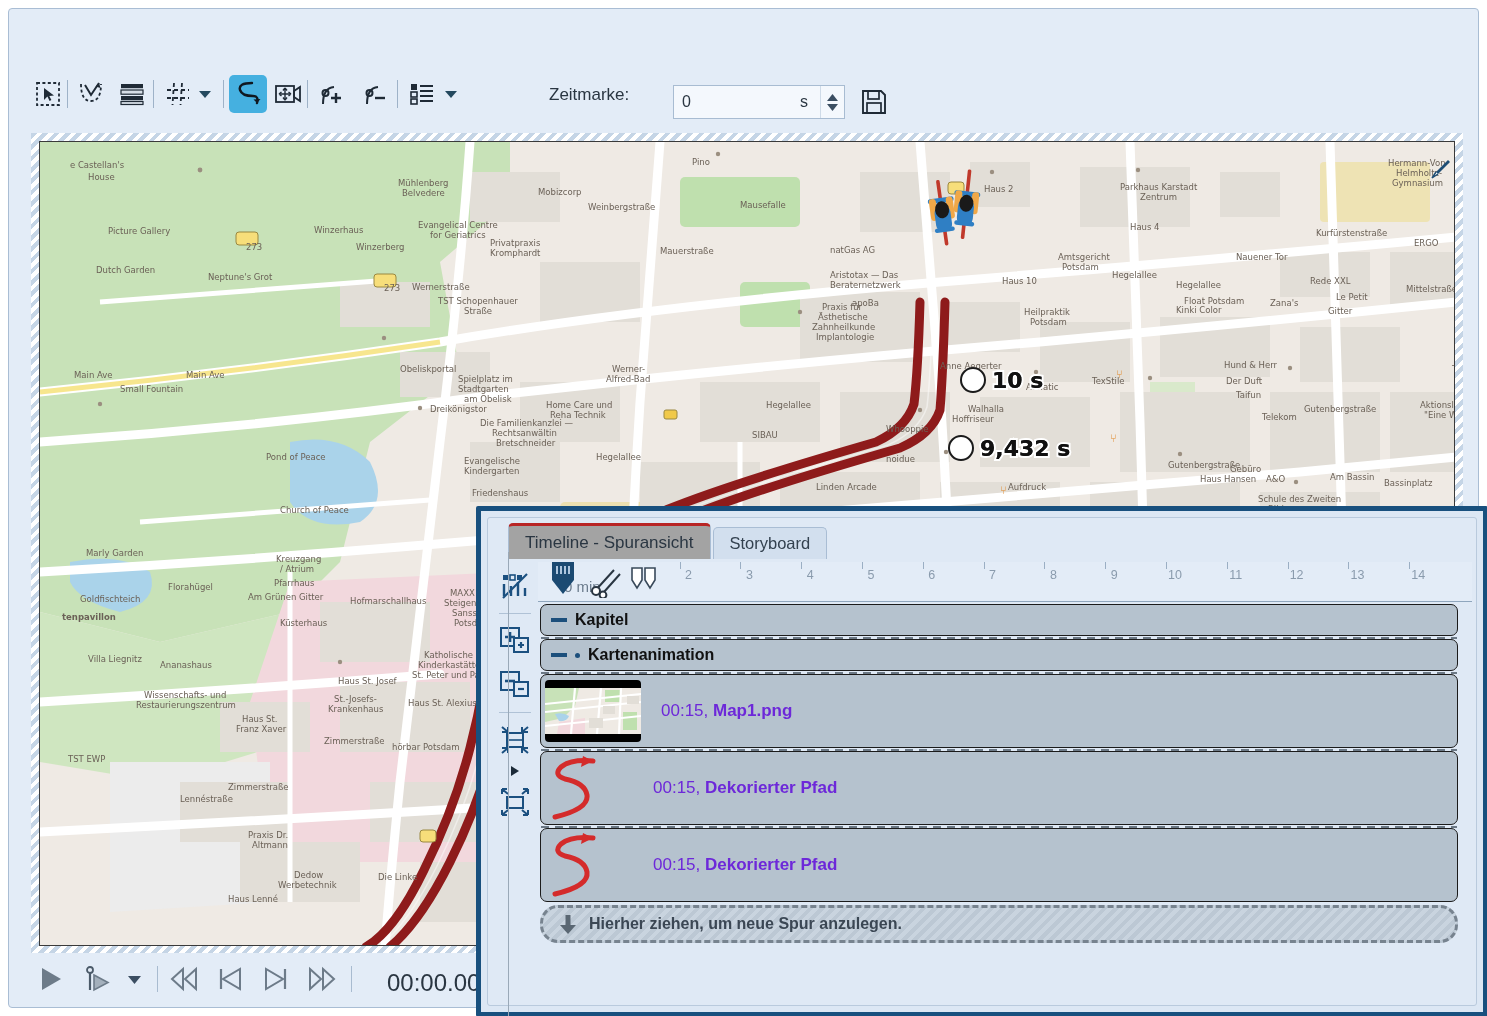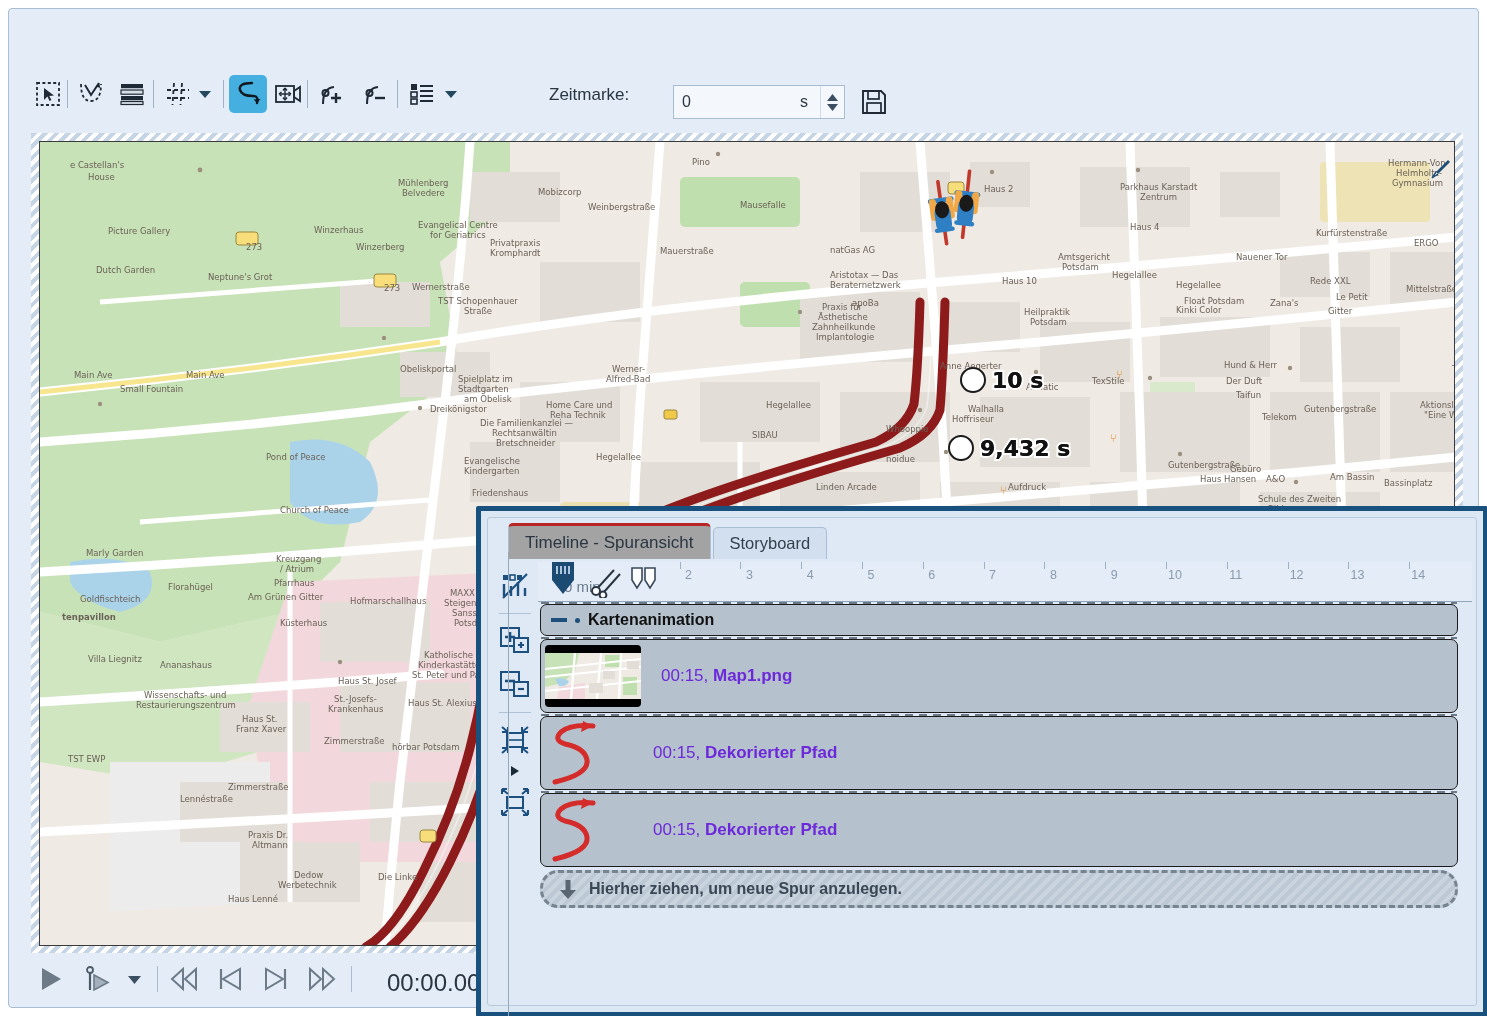--- a/index.html
+++ b/index.html
@@ -906,20 +906,26 @@
           <svg width="28" height="26" viewBox="0 0 28 26">
             <path d="M2 2 L12 2 L12 14 L7 22 L2 14 Z" fill="#ffffff" stroke="#39495a" stroke-width="1.6"></path>
             <path d="M15 2 L25 2 L25 14 L20 22 L15 14 Z" fill="#ffffff" stroke="#39495a" stroke-width="1.6"></path>
           </svg>
         </div>
       </div>
       <div id="playline"></div>
 
       <div id="tl-tracks">
 
+        <div class="trk">
+          <div class="trk-head">
+            <span class="minus-box"></span>
+            <span>Kapitel</span>
+          </div>
+        </div>
 
         <div class="trk dash-top">
           <div class="trk-head">
             <span class="minus-box"></span>
             <span class="dot-sm"></span>
             <span>Kartenanimation</span>
           </div>
         </div>
 
         <div class="trk dash-top">

